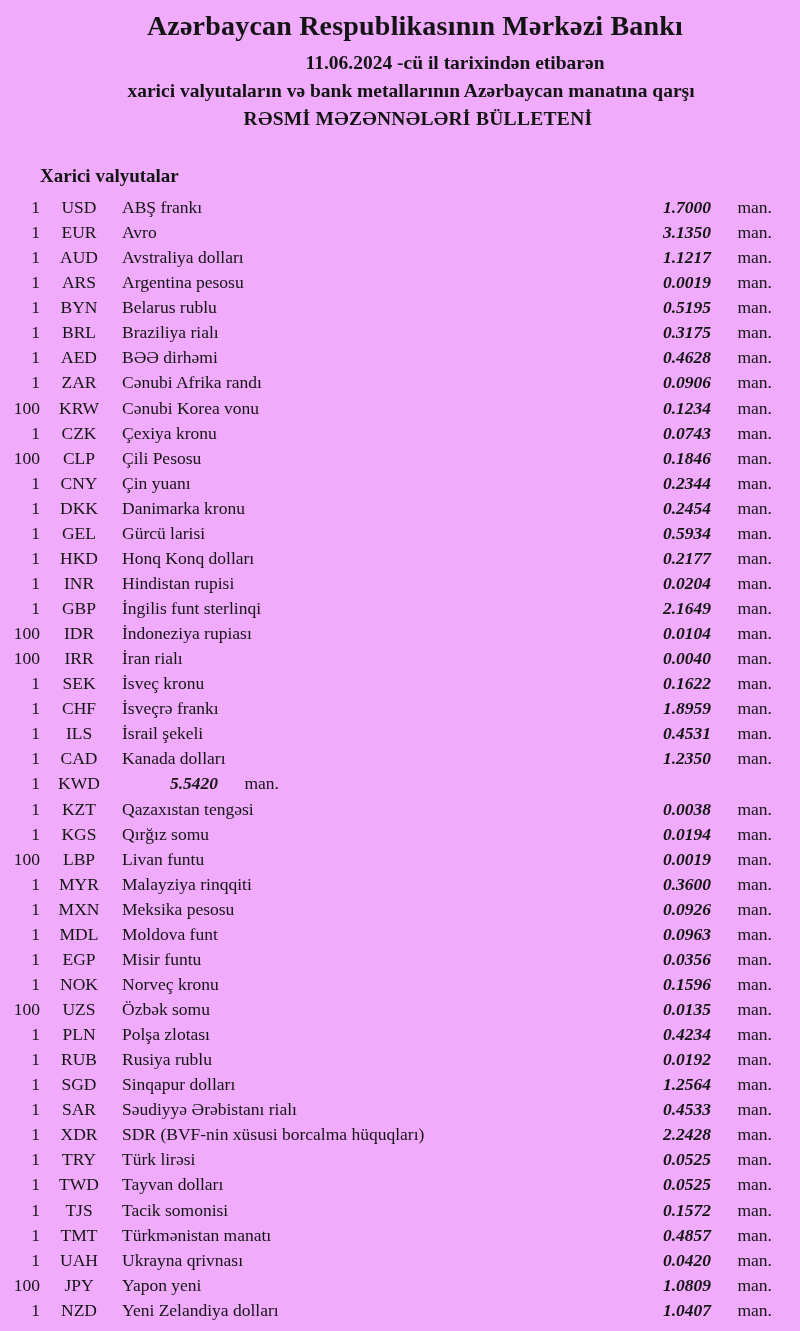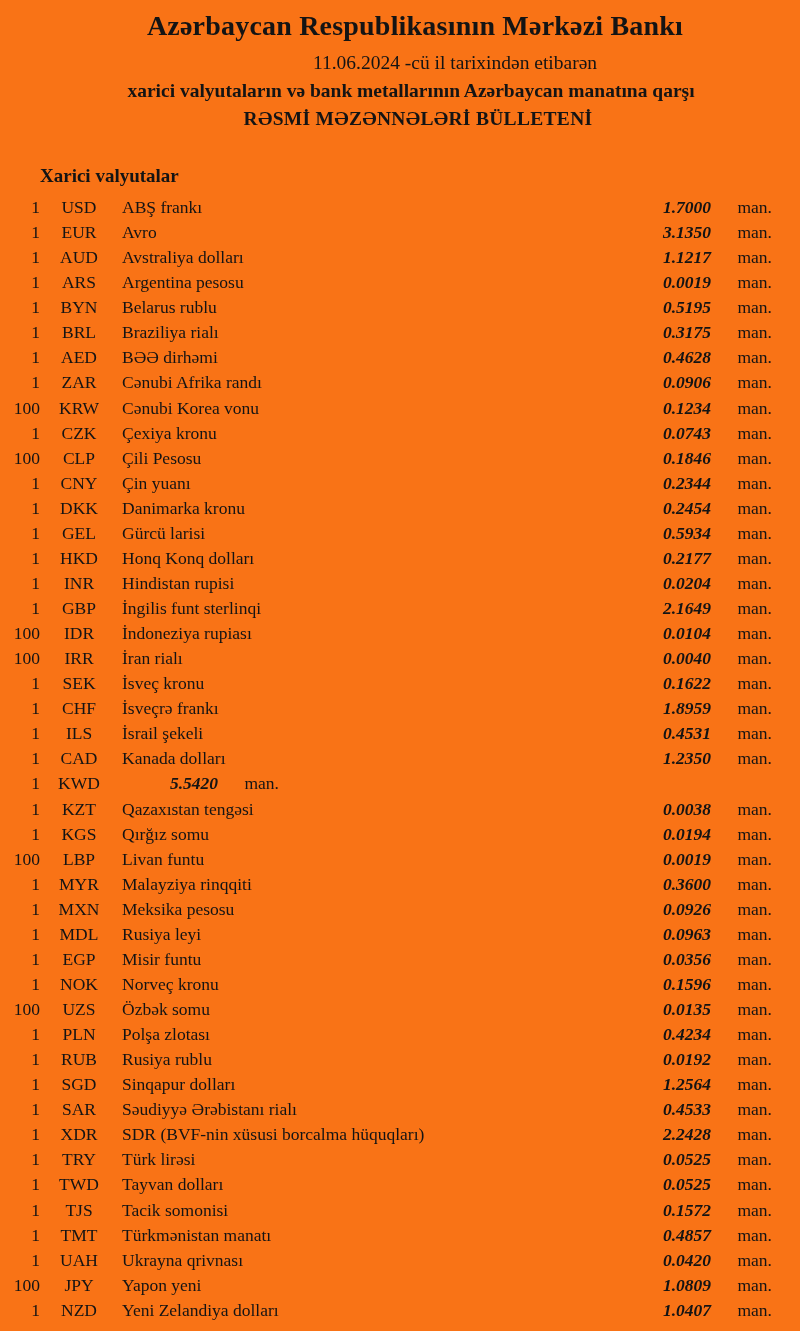--- a/index.html
+++ b/index.html
@@ -3,39 +3,39 @@
 <meta charset="utf-8">
 <style>
   html, body {
     margin: 0;
     padding: 0;
     background: #ffffff;
   }
   .page {
     width: 800px;
     height: 1331px;
-    background: #f97316;
+    background: #f0abfc;
     color: #141414;
     font-family: "Liberation Serif", "DejaVu Serif", serif;
     overflow: hidden;
   }
   .header { text-align: center; }
   .h-title {
     margin: 8px 0 0;
     padding-left: 30px;
     font-size: 28px;
     font-weight: 700;
     line-height: 36px;
     letter-spacing: 0.2px;
   }
   .h-date {
     margin: 6px 0 0;
     padding-left: 110px;
     font-size: 19.5px;
-    font-weight: 400;
+    font-weight: 700;
     line-height: 26px;
   }
   .h-sub {
     margin: 2px 0 0;
     padding-left: 22px;
     font-size: 19.5px;
     font-weight: 700;
     line-height: 26px;
   }
   .h-bulletin {
@@ -310,21 +310,21 @@
     <span class="qty">1</span>
     <span class="code">MXN</span>
     <span class="name">Meksika pesosu</span>
     <span class="rate">0.0926</span>
     <span class="unit">man.</span>
   </div>
 
   <div class="row">
     <span class="qty">1</span>
     <span class="code">MDL</span>
-    <span class="name">Rusiya leyi</span>
+    <span class="name">Moldova funt</span>
     <span class="rate">0.0963</span>
     <span class="unit">man.</span>
   </div>
 
   <div class="row">
     <span class="qty">1</span>
     <span class="code">EGP</span>
     <span class="name">Misir funtu</span>
     <span class="rate">0.0356</span>
     <span class="unit">man.</span>

